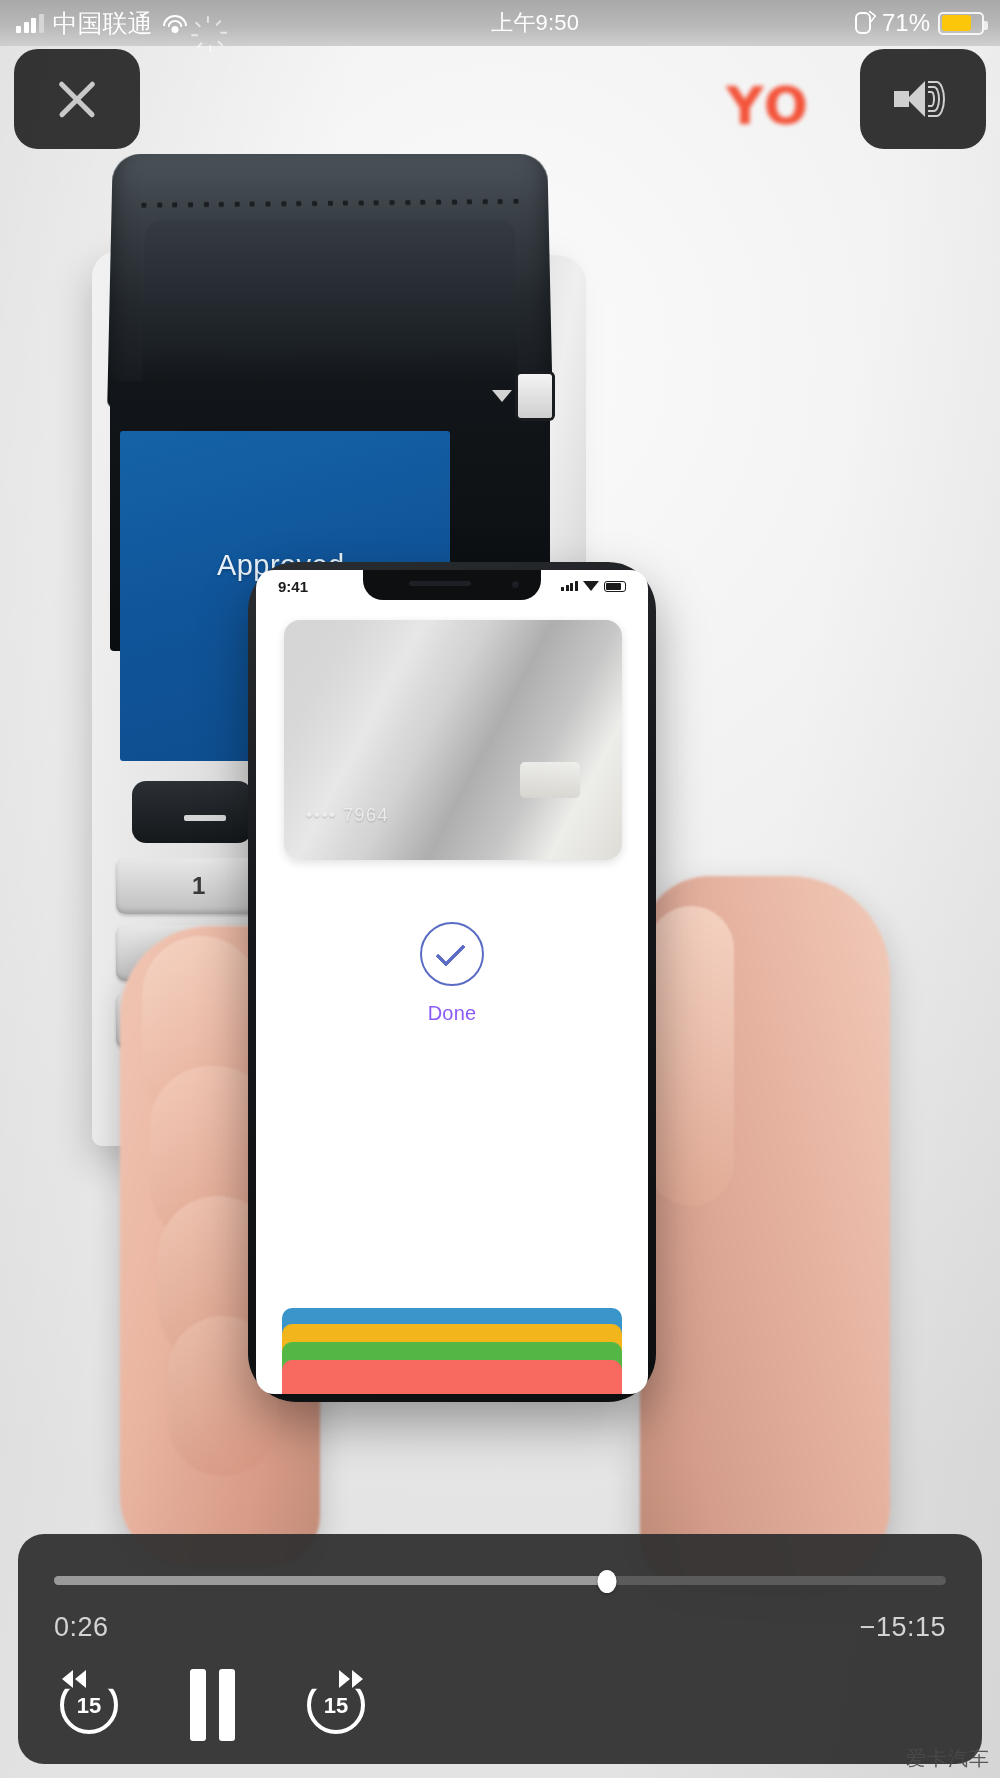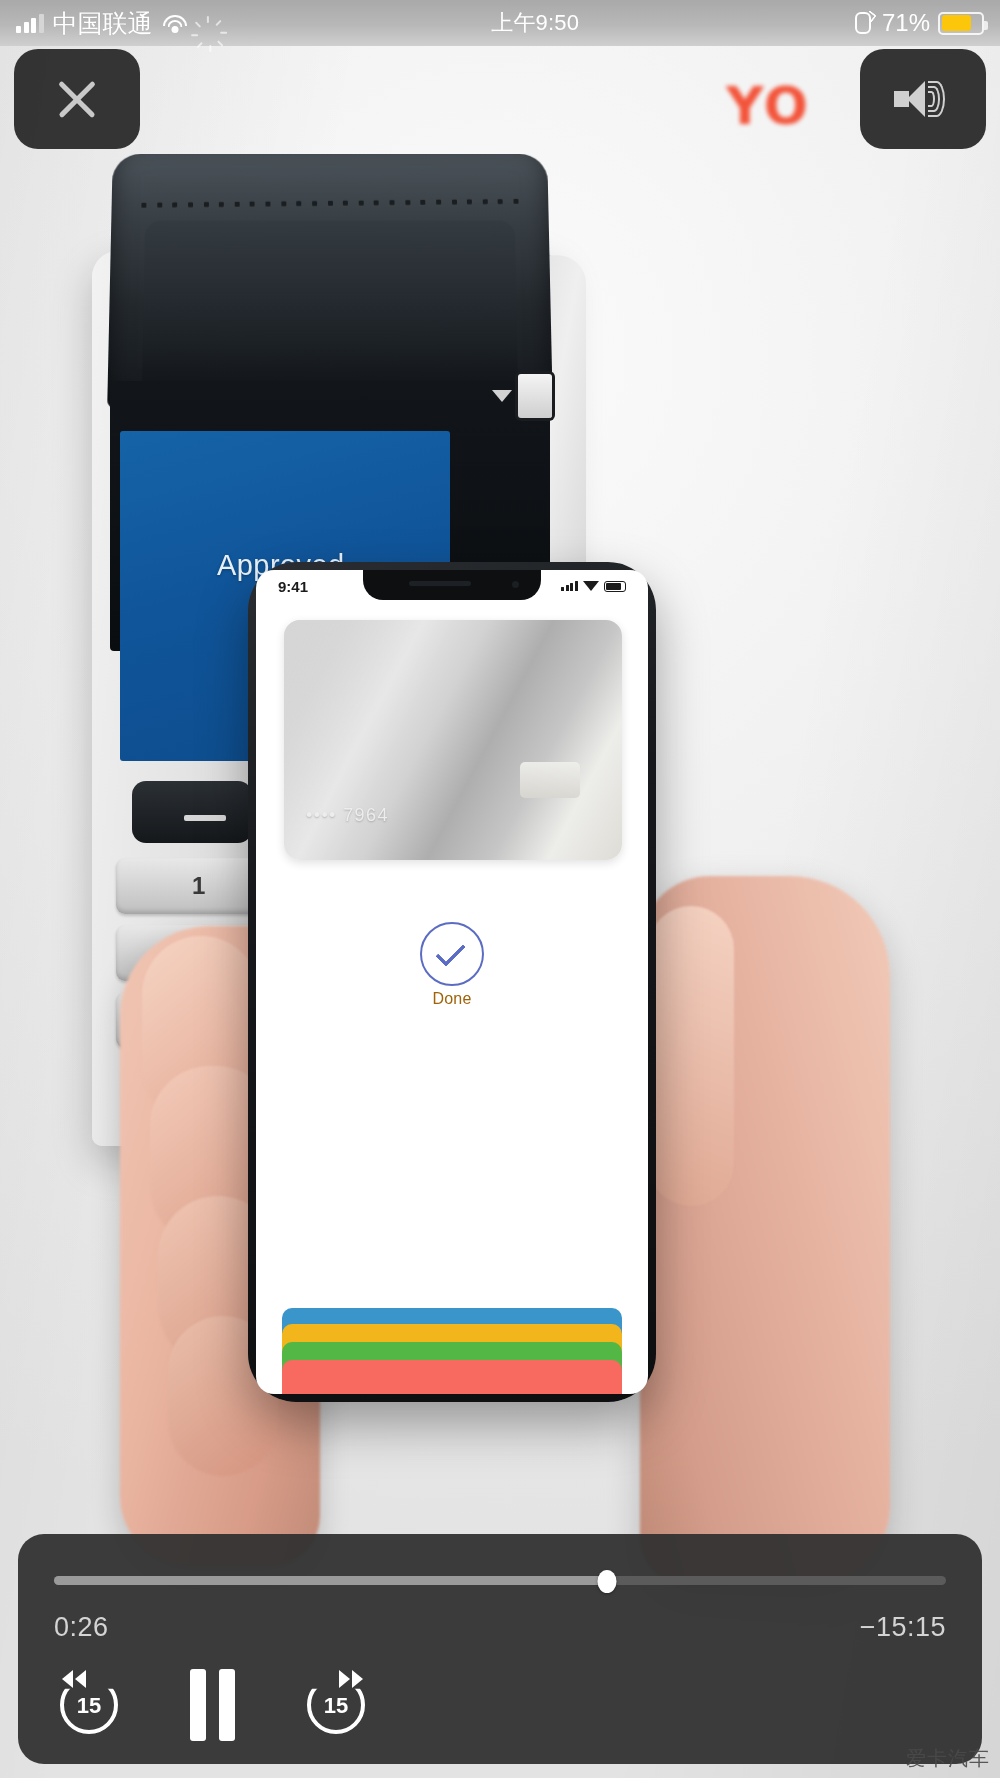--- a/index.html
+++ b/index.html
@@ -283,21 +283,21 @@
     width:64px; height:64px; border-radius:50%;
     border:2.6px solid #5b6cc4; margin:0 auto;
     display:flex; align-items:center; justify-content:center;
   }
   .done-check {
     width:28px; height:15px; border-left:4px solid #5b6cc4;
     border-bottom:4px solid #5b6cc4; transform:rotate(-45deg) translate(1px,-3px);
     border-radius:1px;
   }
   .done-label {
-    margin-top:4px; color:#a16207; font-size:16px; letter-spacing:.2px;
+    margin-top:16px; color:#8b5cf6; font-size:20px; letter-spacing:.2px;
   }
   
   .card-stack {
     position:absolute; left:26px; right:26px; bottom:-6px; height:92px;
   }
   .card-stack .cs {
     position:absolute; left:0; right:0; border-radius:10px 10px 0 0;
     filter:blur(.6px);
   }
   .cs-blue   { top:0px;  height:84px; background:#3a95ca; }

